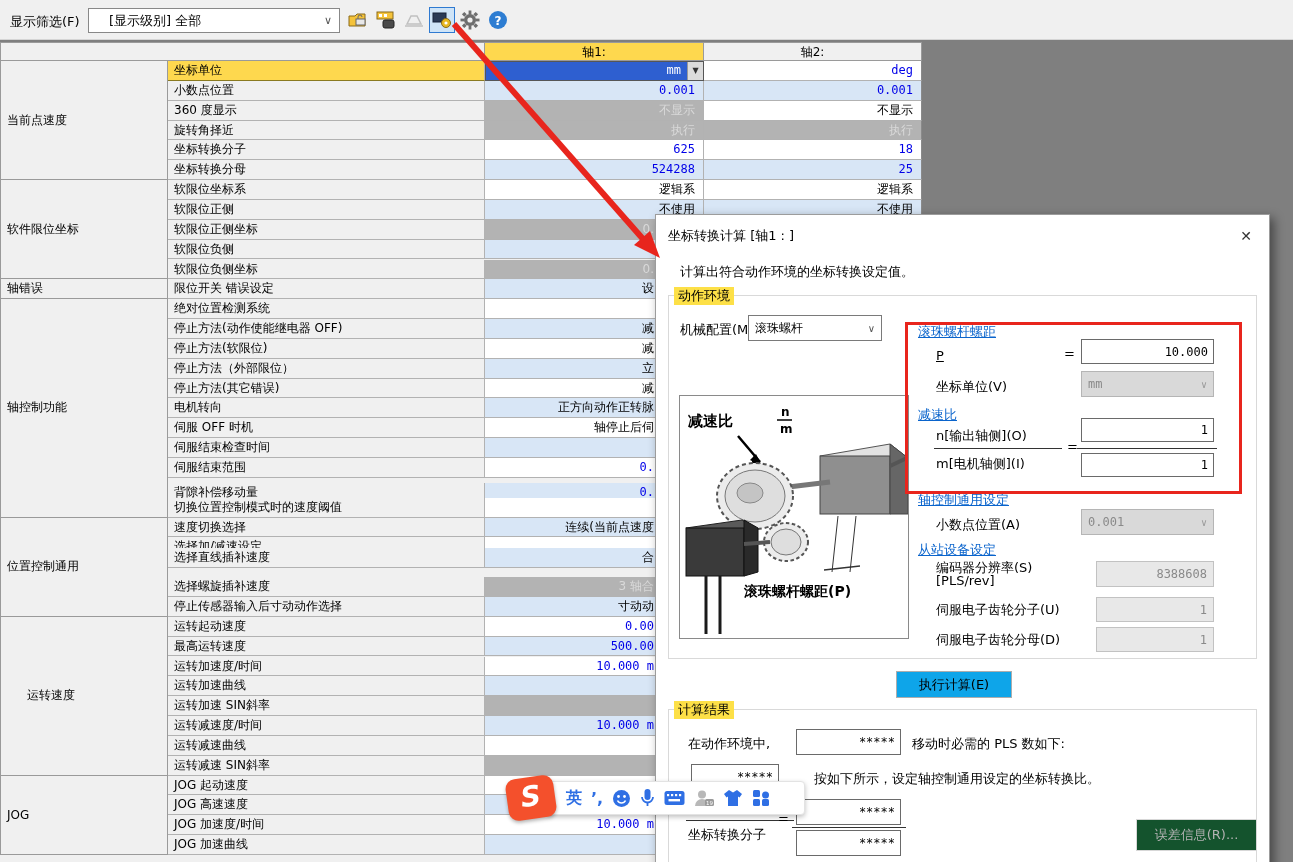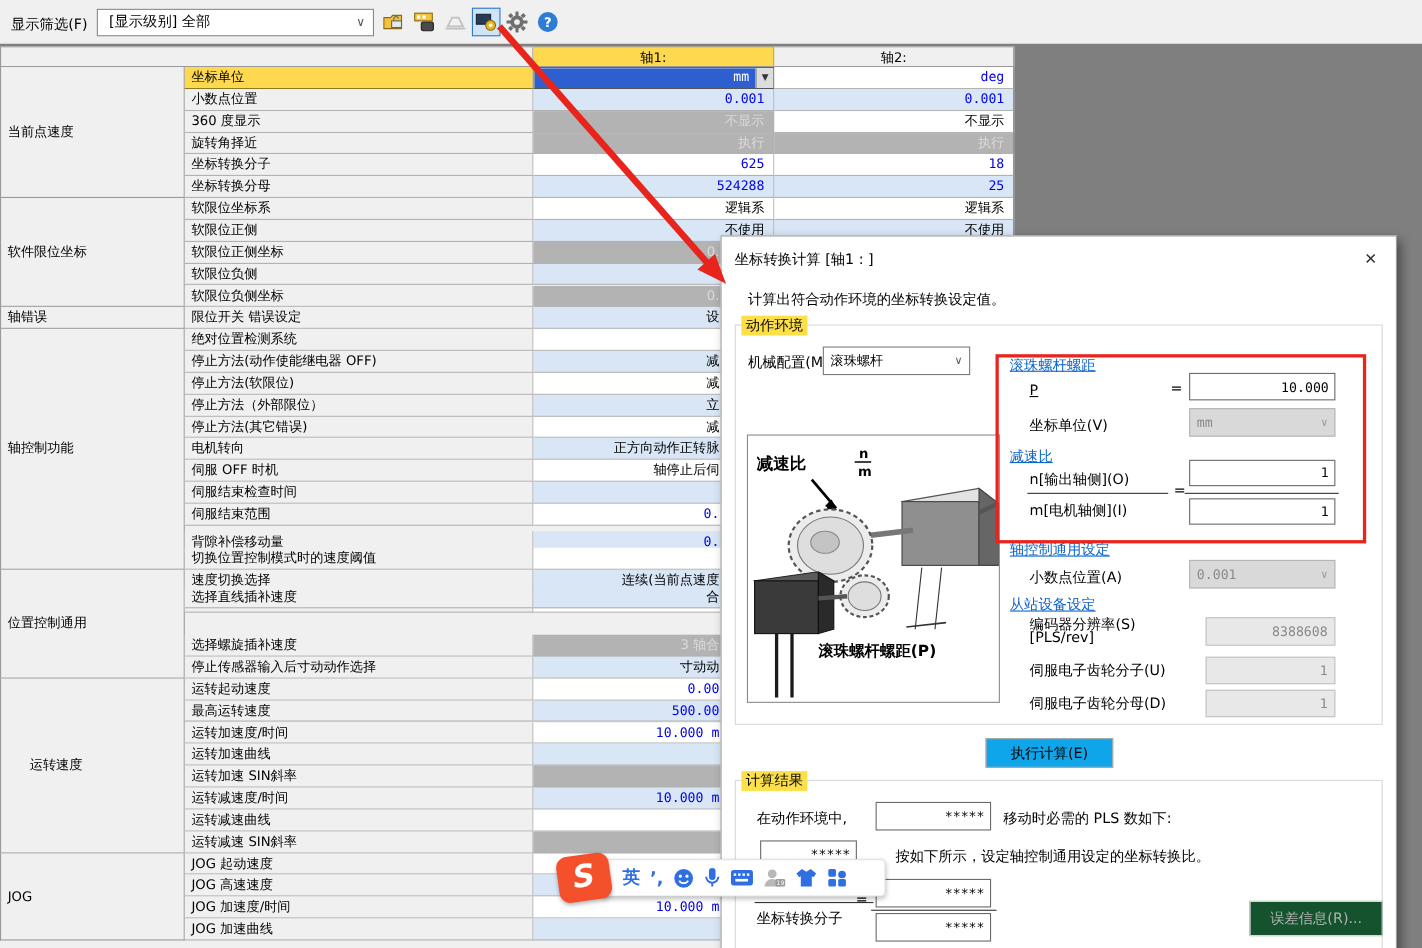--- a/index.html
+++ b/index.html
@@ -1,21 +1,21 @@
 <!DOCTYPE html>
 <html><head>
 <meta charset="utf-8">
 <style>
   *{box-sizing:border-box;margin:0;padding:0}
   body{margin:0;font-family:"DejaVu Sans","Liberation Sans",sans-serif;-webkit-font-smoothing:antialiased}
   #root{position:relative;width:1293px;height:862px;background:#7f7f7f;overflow:hidden}
   
   #toolbar{position:absolute;left:0;top:0;width:1293px;height:40px;background:#f0f0f0;border-bottom:1px solid #d5d5d5}
   #filterLabel{position:absolute;left:10px;top:13px;font-size:13px;color:#000}
-  #filterSelect{position:absolute;left:88px;top:8px;width:252px;height:25px;background:#fff;border:1px solid #888;font-size:13px;line-height:23px;padding-left:10px;color:#000}
+  #filterSelect{position:absolute;left:88px;top:8px;width:252px;height:25px;background:#fff;border:1px solid #888;font-size:13px;line-height:23px;padding-left:20px;color:#000}
   #filterSelect .chev{position:absolute;right:7px;top:0;color:#555;font-size:11px;line-height:23px}
   .tbtn{position:absolute;top:7px;width:26px;height:26px;background:#f0f0f0;border:1px solid #f0f0f0;display:flex;align-items:center;justify-content:center}
   .tbtn.active{background:#cfe4f7;border:1px solid #2f7ad1}
   .tbtn.disabled{opacity:.55}
   
   #tableArea{position:absolute;left:0;top:42px;width:922px;height:820px;background:#f0f0f0}
   .hcell{position:absolute;top:0;height:19px;line-height:18px;font-size:12px;text-align:center;border-right:1px solid #9a9a9a;border-bottom:1px solid #9a9a9a;border-top:1px solid #9a9a9a;background:#f0f0f0}
   #rows{position:absolute;left:0;top:19px;width:922px;height:795px;overflow:hidden}
   .cat{position:absolute;left:0;width:168px;background:#f0f0f0;border-right:1px solid #9a9a9a;border-bottom:1px solid #9a9a9a;border-left:1px solid #9a9a9a;display:flex;align-items:center;padding-left:6px;font-size:12px;color:#000}
   .prow{position:absolute;left:168px;width:754px;height:19.85px;display:flex}
@@ -253,21 +253,21 @@
         <div class="prow odd" style="top: 456.55px;">
           <div class="cell c-name">速度切换选择</div>
           <div class="cell c-a1  cut">连续(当前点速度</div>
           <div class="cell c-a2 "></div>
         </div>
         <div class="prow" style="top: 476.4px;">
           <div class="cell c-name">选择加/减速设定</div>
           <div class="cell c-a1  cut"></div>
           <div class="cell c-a2 "></div>
         </div>
-        <div class="prow odd" style="top: 472px;">
+        <div class="prow odd" style="top: 487px;">
           <div class="cell c-name">选择直线插补速度</div>
           <div class="cell c-a1  cut">合</div>
           <div class="cell c-a2 "></div>
         </div>
         <div class="prow" style="top: 516.1px;">
           <div class="cell c-name">选择螺旋插补速度</div>
           <div class="cell c-a1 dis cut">3 轴合</div>
           <div class="cell c-a2 "></div>
         </div>
         <div class="prow odd" style="top: 535.95px;">

